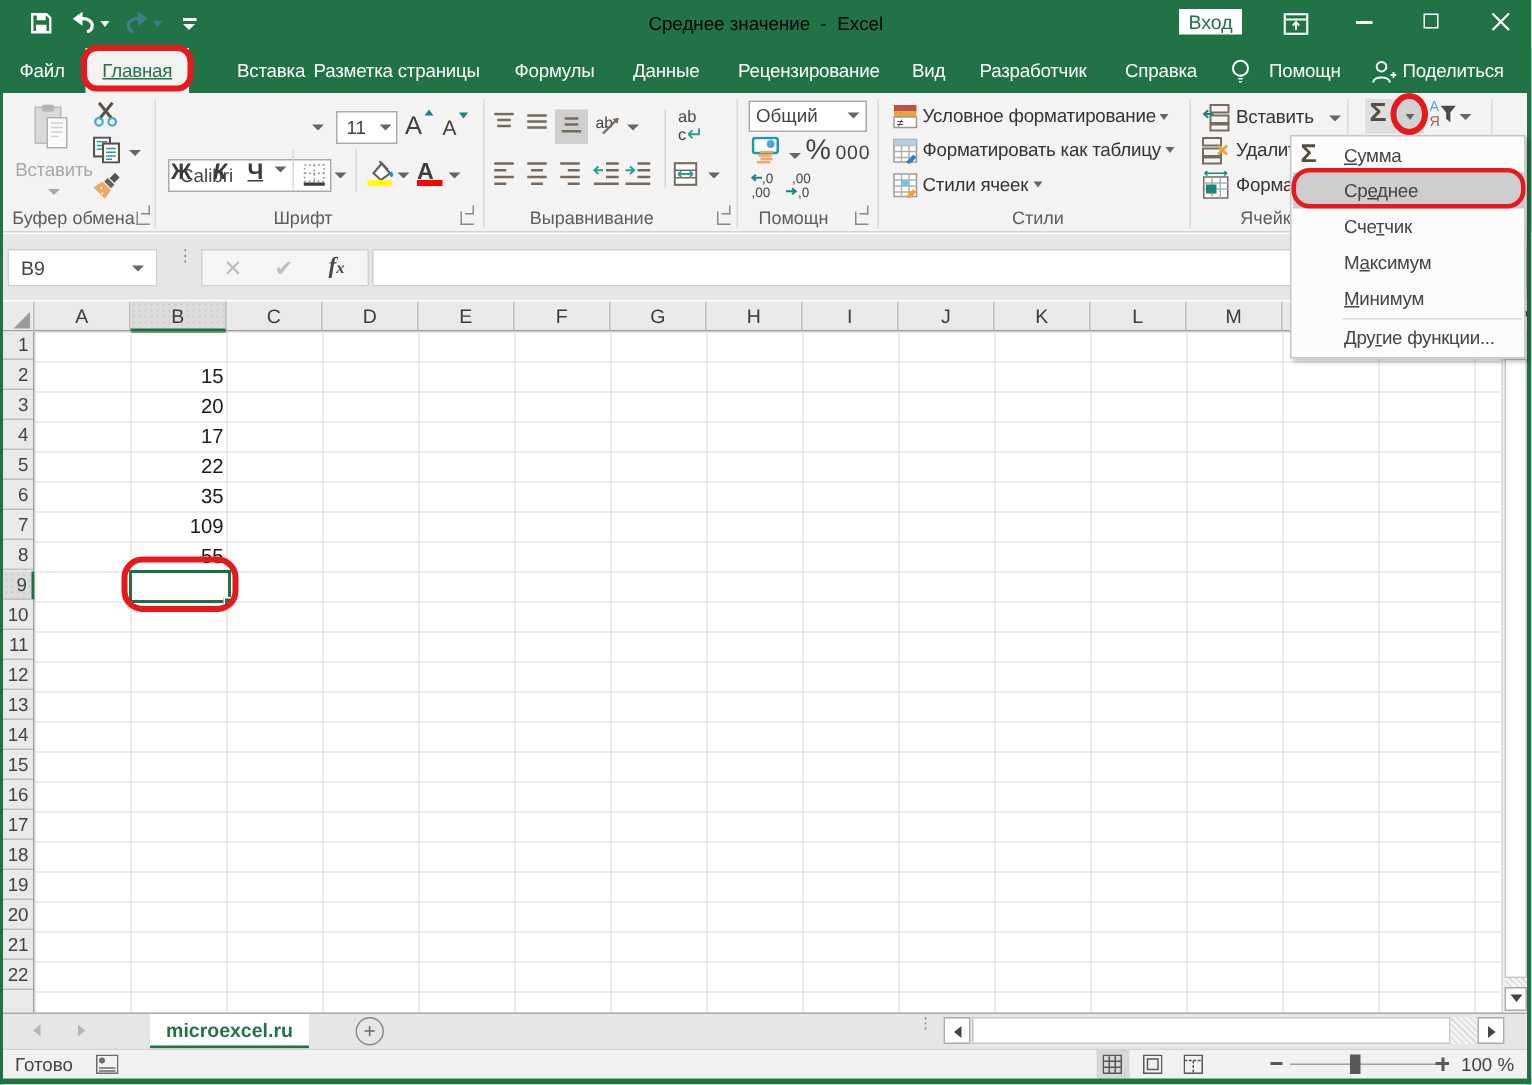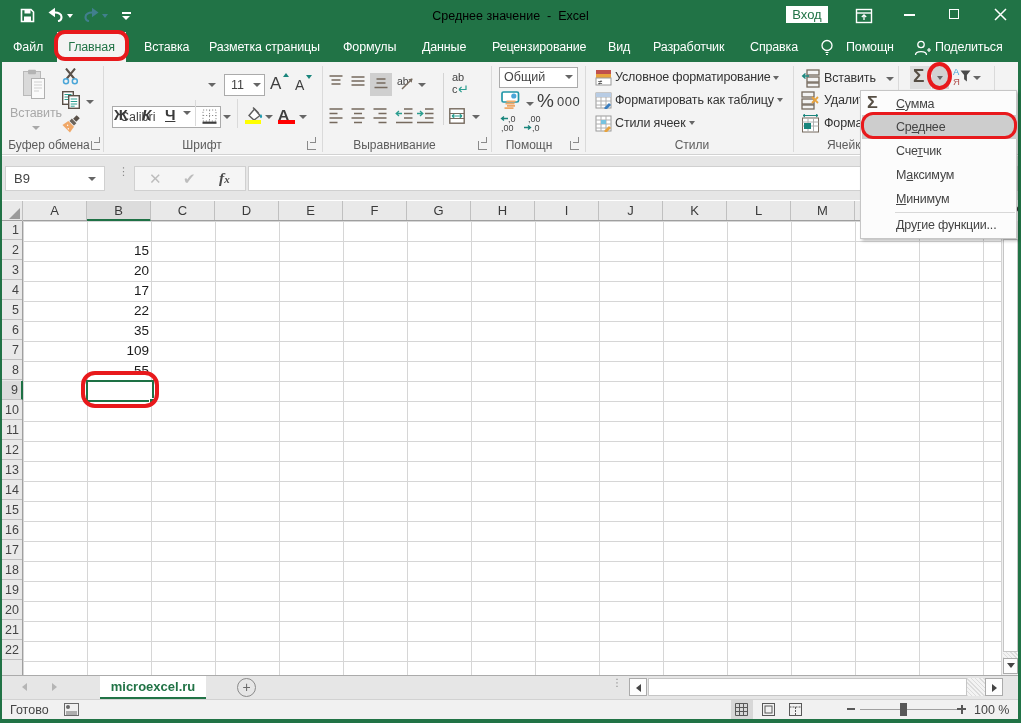--- a/index.html
+++ b/index.html
@@ -3,21 +3,21 @@
 <meta charset="utf-8">
 <style>
 * { margin:0; padding:0; box-sizing:border-box; }
 html,body { width:1021px; height:723px; overflow:hidden; }
 body { font-family:"Liberation Sans", sans-serif; position:relative; background:#fff; }
 .abs { position:absolute; }
 
 #titlebar { left:0; top:0; width:1021px; height:32px; background:#217346; }
 #tabrow { left:0; top:32px; width:1021px; height:30px; background:#217346; }
 .tab { position:absolute; top:0; height:30px; line-height:30px; color:#fff; font-size:12.5px; letter-spacing:-0.15px; white-space:nowrap; }
-#tab-home { background:#f3f3f3; color:#217346; text-align:center; }
+#tab-home { background:#f3f3f3; color:#217346; text-align:center;text-decoration:underline; }
 .redoval { position:absolute; border:4px solid #e8191c; background:transparent; z-index:60; }
 
 #ribbon { left:0; top:62px; width:1021px; height:93px; background:#f3f3f3; border-bottom:1px solid #d2d2d2; border-left:2px solid #217346; border-right:3px solid #217346; }
 .gsep { position:absolute; width:1px; background:#dadada; top:4px; height:86px; }
 .glabel { position:absolute; font-size:12px; color:#5c5c5c; text-align:center; top:76px; height:14px; line-height:14px; }
 .launcher { position:absolute; width:9px; height:9px; border-left:1px solid #8a8a8a; border-bottom:1px solid #8a8a8a; top:79px; }
 .launcher:after { content:""; position:absolute; left:2px; top:-4px; width:5px; height:5px; border-right:1px solid #8a8a8a; border-bottom:1px solid #8a8a8a; }
 .combo { position:absolute; background:#fff; border:1px solid #ababab; font-size:12.5px; color:#444; }
 .darr { position:absolute; width:0; height:0; border-left:4px solid transparent; border-right:4px solid transparent; border-top:4px solid #666; }
 
@@ -88,21 +88,21 @@
   <div class="abs" style="left:904px;top:14px;width:11px;height:2px;background:#fff"></div>
   <div class="abs" style="left:949px;top:9px;width:10px;height:10px;border:1.5px solid #fff"></div>
   <svg class="abs" style="left:994px;top:8px" width="13" height="13" viewBox="0 0 13 13">
     <path d="M1 1 L12 12 M12 1 L1 12" stroke="#fff" stroke-width="1.5"></path>
   </svg>
 </div>
 
 <div class="abs" id="tabrow">
   <div class="tab" style="left:13px;">Файл</div>
   <div class="tab" id="tab-home" style="left:57px;width:69px;">Главная</div>
-  <div class="tab" style="left:144px;text-align:right;">Вставка</div>
+  <div class="tab" style="left:158px;text-align:right;">Вставка</div>
   <div class="tab" style="left:209px;">Разметка страницы</div>
   <div class="tab" style="left:343px;">Формулы</div>
   <div class="tab" style="left:422px;">Данные</div>
   <div class="tab" style="left:492px;">Рецензирование</div>
   <div class="tab" style="left:608px;">Вид</div>
   <div class="tab" style="left:653px;">Разработчик</div>
   <div class="tab" style="left:750px;">Справка</div>
   <svg class="abs" style="left:820px;top:7px" width="14" height="17" viewBox="0 0 14 17">
     <circle cx="7" cy="6.5" r="5" fill="none" stroke="#fff" stroke-width="1.3"></circle>
     <path d="M5.5 11.5 h3 M5.5 13.5 h3 M6 15.5 h2" stroke="#fff" stroke-width="1.1"></path>

